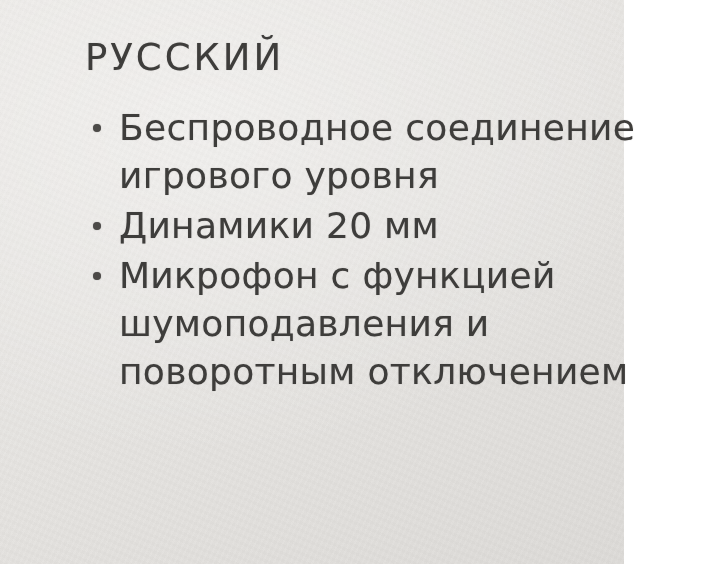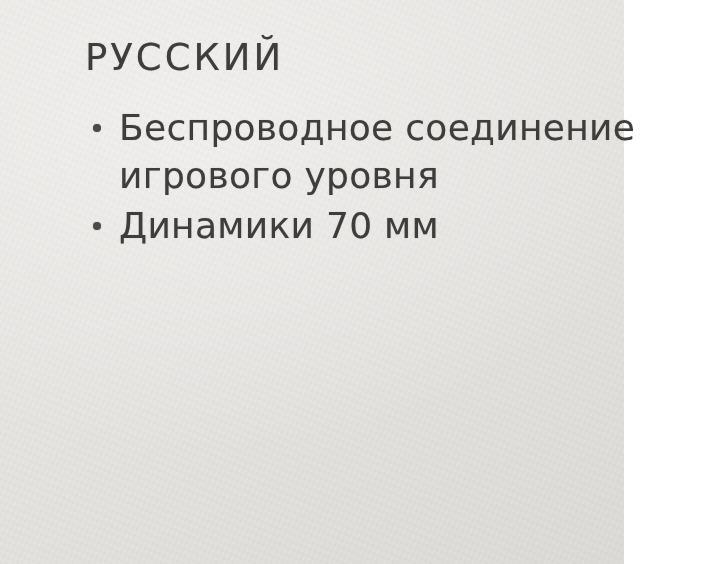--- a/index.html
+++ b/index.html
@@ -88,16 +88,22 @@
   <h1 class="heading">РУССКИЙ</h1>
 
   <ul class="features">
     <li>
       <span class="dot"></span>
       <span class="txt">Беспроводное соединение
 игрового уровня</span>
     </li>
     <li>
       <span class="dot"></span>
-      <span class="txt">Динамики 70 мм</span>
+      <span class="txt">Динамики 20 мм</span>
+    </li>
+    <li>
+      <span class="dot"></span>
+      <span class="txt">Микрофон с функцией
+шумоподавления и
+поворотным отключением</span>
     </li>
   </ul>
 </div>
 
 </body></html>

